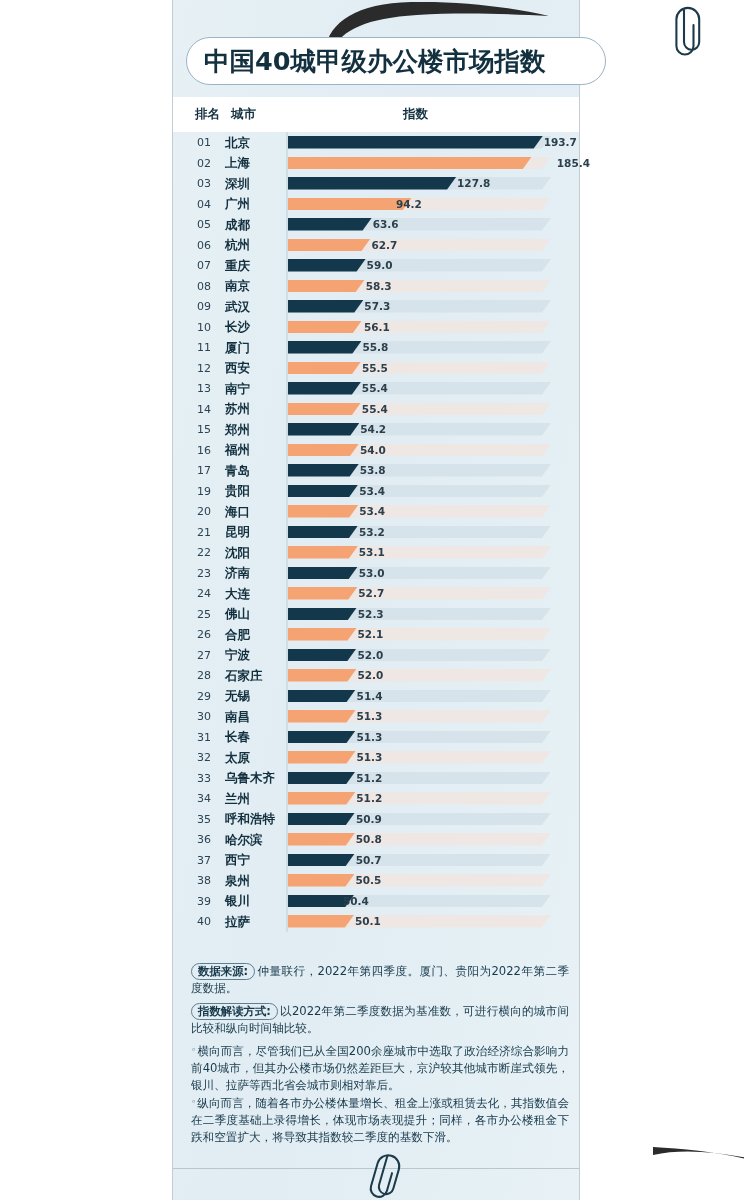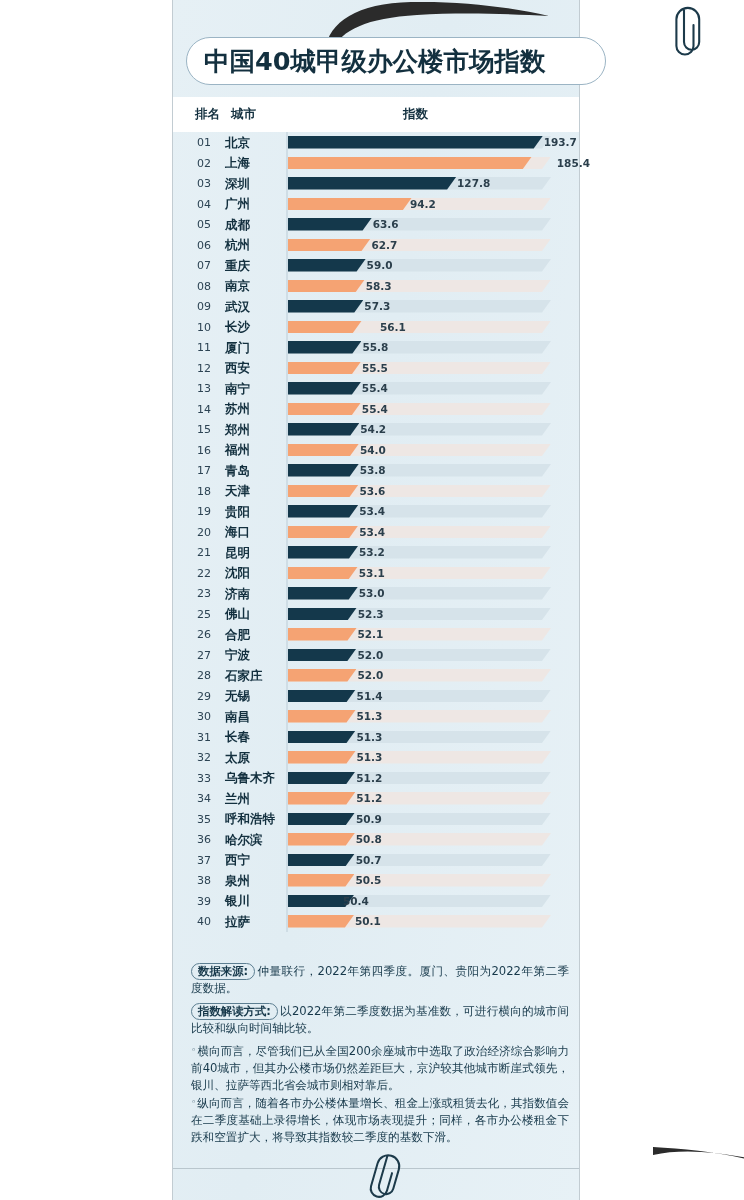--- a/index.html
+++ b/index.html
@@ -213,21 +213,21 @@
         <div class="track nav"></div>
         <div class="bar nav" style="width: 168.1px;"></div>
         <div class="val" style="left: 284.057px;">127.8</div>
       </div>
       <div class="row">
         <div class="rank">04</div>
         <div class="city">广州</div>
         <div class="axis"></div>
         <div class="track org"></div>
         <div class="bar org" style="width: 123.9px;"></div>
-        <div class="val" style="left: 237px;">94.2</div>
+        <div class="val" style="left: 223px;">94.2</div>
       </div>
       <div class="row">
         <div class="rank">05</div>
         <div class="city">成都</div>
         <div class="axis"></div>
         <div class="track nav"></div>
         <div class="bar nav" style="width: 83.6px;"></div>
         <div class="val" style="left: 199.634px;">63.6</div>
       </div>
       <div class="row">
@@ -261,21 +261,21 @@
         <div class="track nav"></div>
         <div class="bar nav" style="width: 75.3px;"></div>
         <div class="val" style="left: 191.349px;">57.3</div>
       </div>
       <div class="row">
         <div class="rank">10</div>
         <div class="city">长沙</div>
         <div class="axis"></div>
         <div class="track org"></div>
         <div class="bar org" style="width: 73.8px;"></div>
-        <div class="val" style="left: 207px;">56.1</div>
+        <div class="val" style="left: 191px;">56.1</div>
       </div>
       <div class="row">
         <div class="rank">11</div>
         <div class="city">厦门</div>
         <div class="axis"></div>
         <div class="track nav"></div>
         <div class="bar nav" style="width: 73.4px;"></div>
         <div class="val" style="left: 189.377px;">55.8</div>
       </div>
       <div class="row">
@@ -320,28 +320,20 @@
       </div>
       <div class="row">
         <div class="rank">17</div>
         <div class="city">青岛</div>
         <div class="axis"></div>
         <div class="track nav"></div>
         <div class="bar nav" style="width: 70.7px;"></div>
         <div class="val" style="left: 186.747px;">53.8</div>
       </div>
       <div class="row">
-        <div class="rank">18</div>
-        <div class="city">天津</div>
-        <div class="axis"></div>
-        <div class="track org"></div>
-        <div class="bar org" style="width: 70.5px;"></div>
-        <div class="val" style="left: 186.484px;">53.6</div>
-      </div>
-      <div class="row">
         <div class="rank">19</div>
         <div class="city">贵阳</div>
         <div class="axis"></div>
         <div class="track nav"></div>
         <div class="bar nav" style="width: 70.2px;"></div>
         <div class="val" style="left: 186.221px;">53.4</div>
       </div>
       <div class="row">
         <div class="rank">20</div>
         <div class="city">海口</div>
@@ -366,20 +358,28 @@
         <div class="bar org" style="width: 69.8px;"></div>
         <div class="val" style="left: 185.827px;">53.1</div>
       </div>
       <div class="row">
         <div class="rank">23</div>
         <div class="city">济南</div>
         <div class="axis"></div>
         <div class="track nav"></div>
         <div class="bar nav" style="width: 69.7px;"></div>
         <div class="val" style="left: 185.695px;">53.0</div>
+      </div>
+      <div class="row">
+        <div class="rank">24</div>
+        <div class="city">大连</div>
+        <div class="axis"></div>
+        <div class="track org"></div>
+        <div class="bar org" style="width: 69.3px;"></div>
+        <div class="val" style="left: 185.3px;">52.7</div>
       </div>
       <div class="row">
         <div class="rank">25</div>
         <div class="city">佛山</div>
         <div class="axis"></div>
         <div class="track nav"></div>
         <div class="bar nav" style="width: 68.8px;"></div>
         <div class="val" style="left: 184.774px;">52.3</div>
       </div>
       <div class="row">

